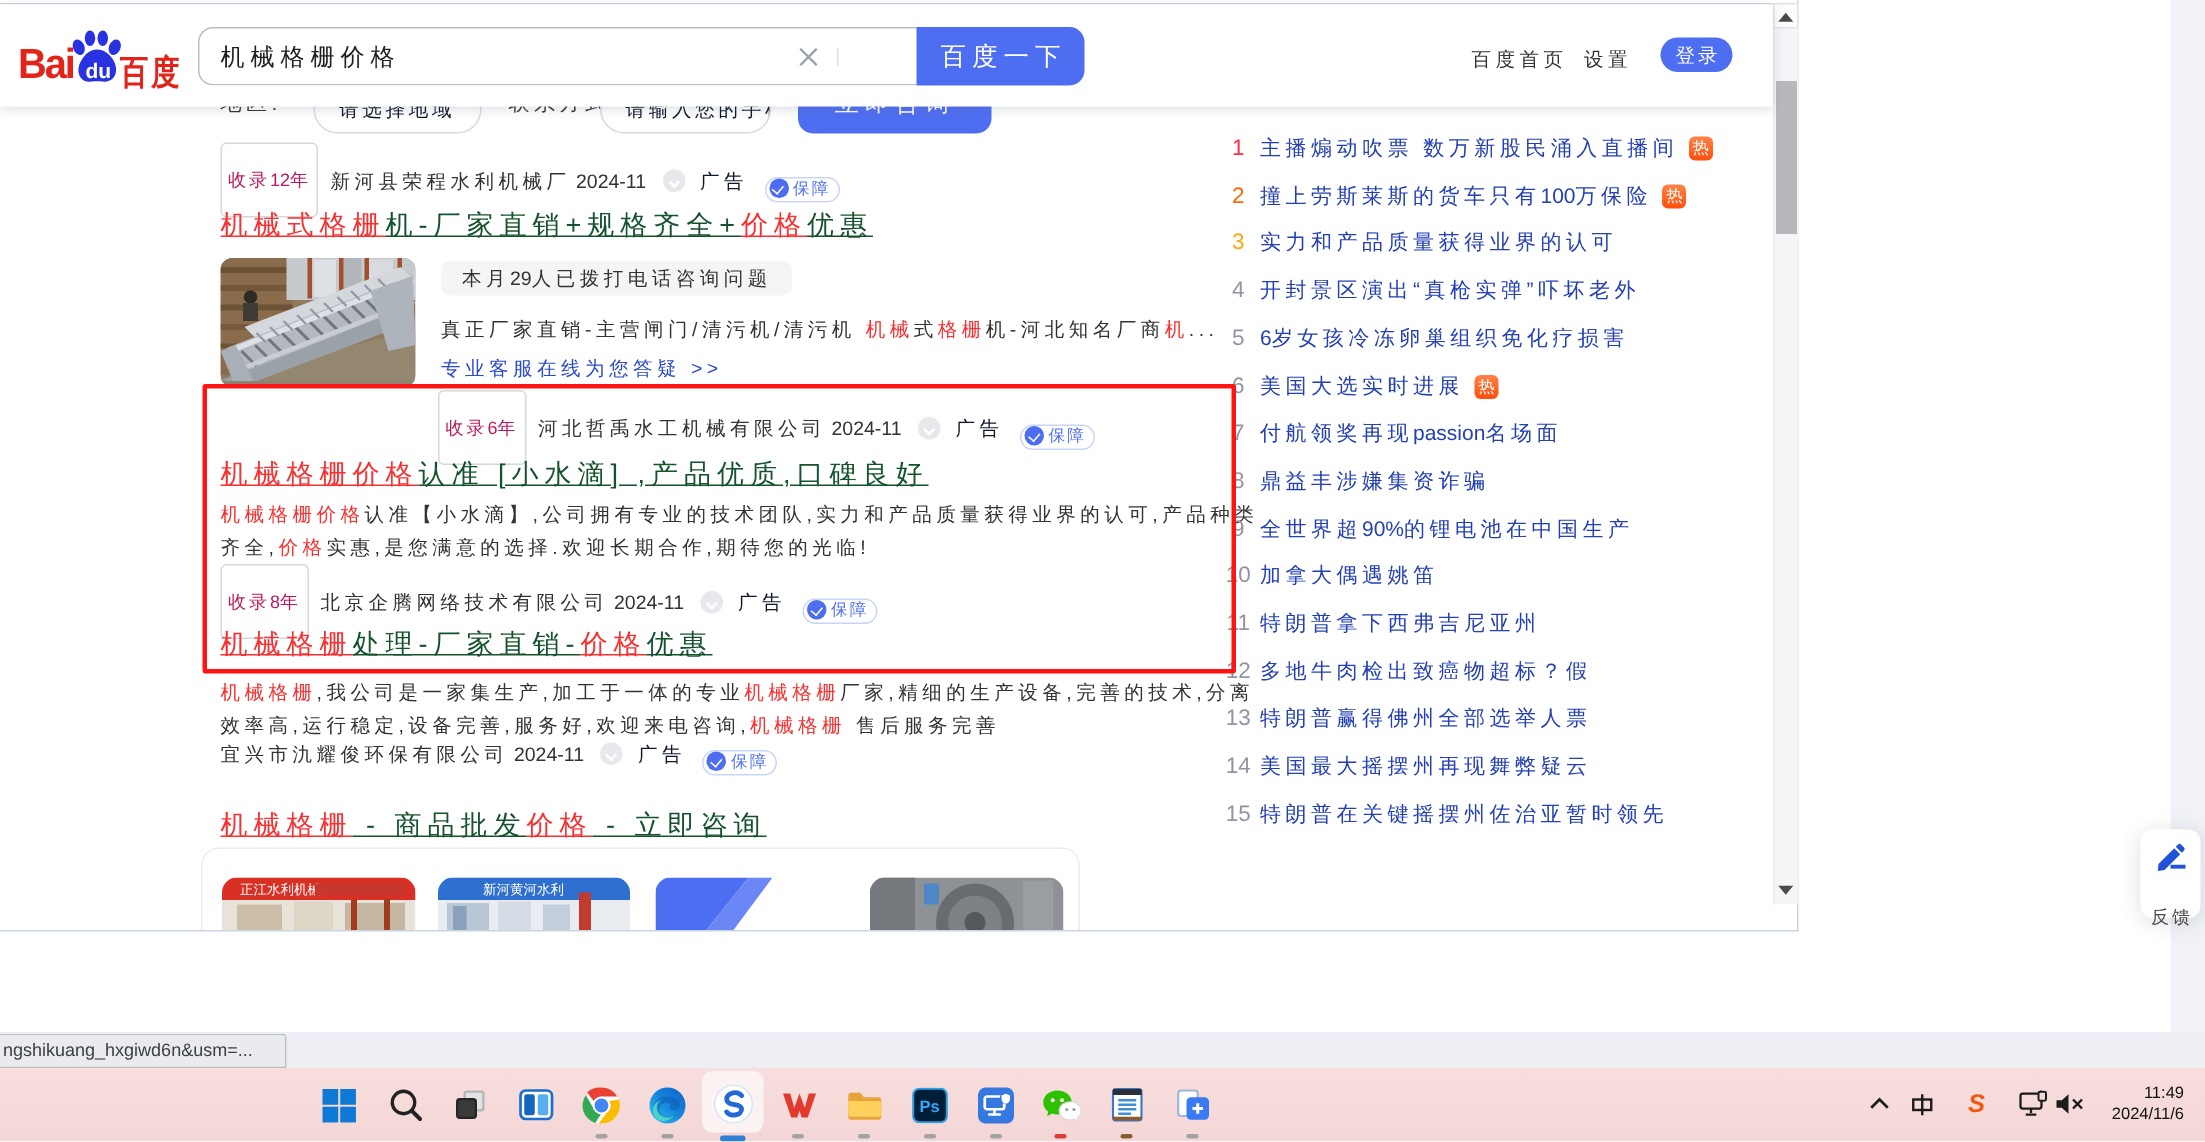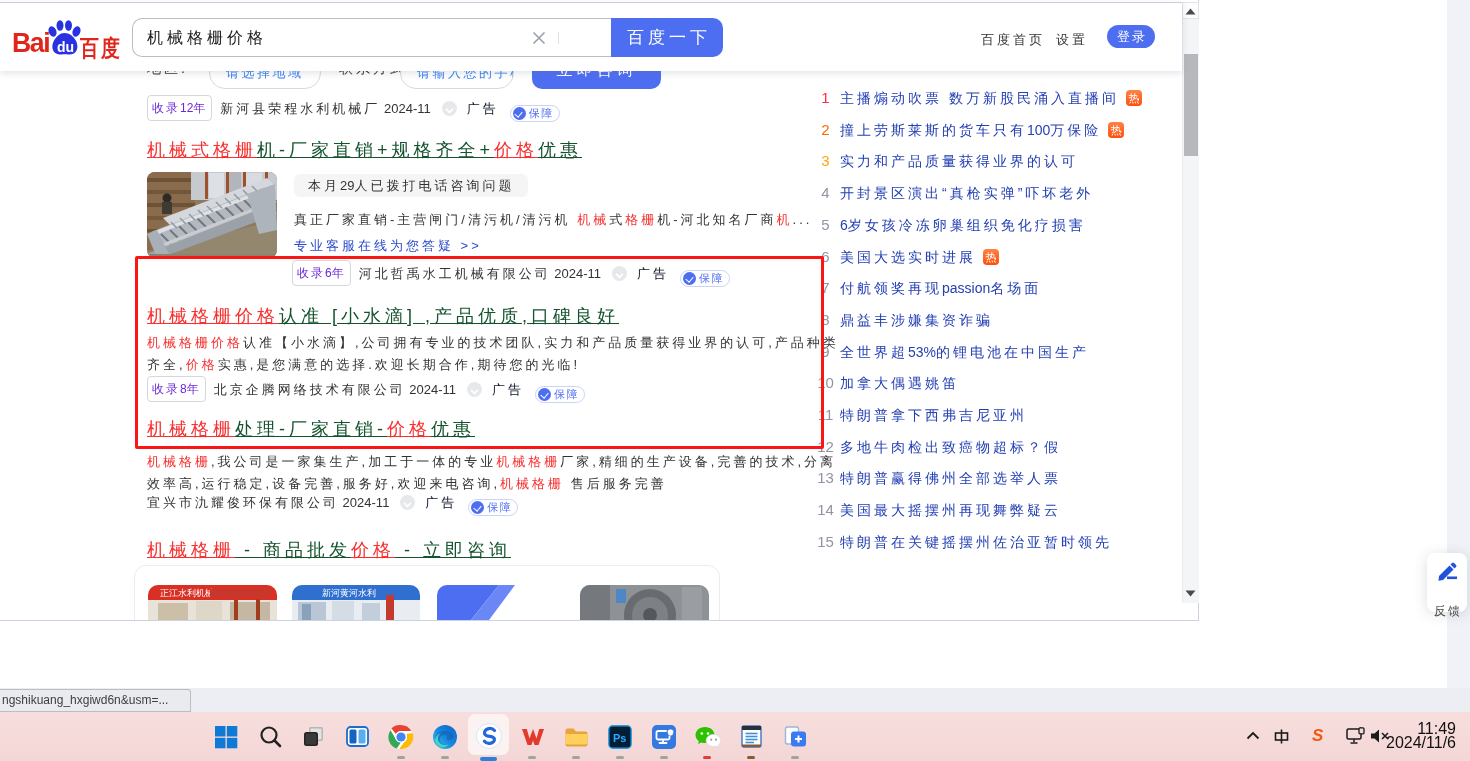--- a/index.html
+++ b/index.html
@@ -8,33 +8,33 @@
 #botstrip{left:0;top:688px;width:1470px;height:24px;background:#eceef3}
 #win{left:0;top:0;width:1447px;height:688px;background:#fff;border-radius:0 0 8px 8px}
 #page{left:0;top:0;width:1199px;height:621px;background:#fff;overflow:hidden;border-right:1px solid #ccd3e2;border-bottom:1px solid #ccd3e2}
 #topline{left:0;top:2px;width:1199px;height:1px;background:#cdd4e1}
 #header{left:0;top:3px;width:1182px;height:68px;background:#fff;z-index:20;box-shadow:0 2px 7px rgba(100,110,130,.2)}
 .r{color:#f73131}
 .b{color:#14532d}
 .title{position:absolute;font-size:18px;letter-spacing:4px;white-space:nowrap}
 .title a span{text-decoration:underline}
 .meta{position:absolute;font-size:13px;color:#333;white-space:nowrap;height:18px;line-height:18px;letter-spacing:3px}
-.tag{display:inline-block;border:1px solid #d5d7dd;border-radius:4px;color:#6d28d9;font-size:12px;line-height:16px;padding:4px 4px;margin-right:8px;vertical-align:1px;letter-spacing:2px}
+.tag{display:inline-block;border:1px solid #d5d7dd;border-radius:4px;color:#be185d;font-size:12px;line-height:16px;padding:16px 4px;margin-right:8px;vertical-align:1px;letter-spacing:2px}
 .gq{display:inline-block;width:15px;height:15px;border-radius:50%;background:#e7e8eb;margin:0 10px 0 11px;vertical-align:-3px;position:relative}
 .gq:after{content:"";position:absolute;left:4px;top:5px;width:5px;height:5px;border-right:2px solid #fff;border-bottom:2px solid #fff;transform:rotate(45deg) scale(.8)}
 .ad{color:#0f172a;margin-right:11px}
 .bao{display:inline-block;height:17px;line-height:15px;border:1px solid #c9d5f8;border-radius:9px;padding:0 5px 0 2px;font-size:11px;color:#4e6ef2;vertical-align:-4px;background:#fff;letter-spacing:1.5px}
 .bs{display:inline-block;width:13px;height:13px;background:#4e6ef2;border-radius:50%;margin-right:3px;vertical-align:-3px;position:relative}
 .bs:after{content:"";position:absolute;left:3.5px;top:3px;width:4px;height:6px;border-right:1.6px solid #fff;border-bottom:1.6px solid #fff;transform:rotate(40deg)}
 .desc{position:absolute;font-size:13px;color:#333;white-space:nowrap;letter-spacing:3px}
 .hi{position:absolute;font-size:14px;white-space:nowrap;height:18px;line-height:18px}
 .hn{display:inline-block;width:19px;text-align:center;margin-right:5px;font-size:15px;color:#9195a3}
 .ht{color:#2440b3;letter-spacing:3px}
 .hot{display:inline-block;width:16px;height:16px;line-height:16px;text-align:center;background:linear-gradient(180deg,#ff8345,#ff4e0d);color:#fff;font-size:11px;border-radius:4px;margin-left:7px;vertical-align:1px}
-.inp{position:absolute;height:32px;border:1px solid #d8dae0;border-radius:16px;background:#fff;font-size:13px;color:#3b82f6;line-height:30px;padding-left:16px;letter-spacing:2.5px;white-space:nowrap;overflow:hidden}
+.inp{position:absolute;height:32px;border:1px solid #d8dae0;border-radius:16px;background:#fff;font-size:13px;color:#0f172a;line-height:30px;padding-left:16px;letter-spacing:2.5px;white-space:nowrap;overflow:hidden}
 .lat{letter-spacing:0!important;font-style:normal}
 </style></head>
 <body>
 <div class="abs" id="rightstrip"></div>
 <div class="abs" id="botstrip"></div>
 <div class="abs" id="win"></div>
 <div class="abs" id="page">
 
 <div class="abs" style="left:147px;top:60px;font-size:14px;color:#333;letter-spacing:3px">地区:</div>
 <div class="inp" style="left:209px;top:57px;width:112px">请选择地域</div>
@@ -157,21 +157,21 @@
     </svg>
 
 <div class="hi" style="left:816px;top:89px"><span class="hn" style="color:#fe2d46">1</span><span class="ht">主播煽动吹票 数万新股民涌入直播间</span><span class="hot">热</span></div>
 <div class="hi" style="left:816px;top:121px"><span class="hn" style="color:#ff6600">2</span><span class="ht">撞上劳斯莱斯的货车只有<i class="lat">100</i>万保险</span><span class="hot">热</span></div>
 <div class="hi" style="left:816px;top:152px"><span class="hn" style="color:#ffa60e">3</span><span class="ht">实力和产品质量获得业界的认可</span></div>
 <div class="hi" style="left:816px;top:184px"><span class="hn">4</span><span class="ht">开封景区演出“真枪实弹”吓坏老外</span></div>
 <div class="hi" style="left:816px;top:216px"><span class="hn">5</span><span class="ht"><i class="lat">6</i>岁女孩冷冻卵巢组织免化疗损害</span></div>
 <div class="hi" style="left:816px;top:248px"><span class="hn">6</span><span class="ht">美国大选实时进展</span><span class="hot">热</span></div>
 <div class="hi" style="left:816px;top:279px"><span class="hn">7</span><span class="ht">付航领奖再现<i class="lat">passion</i>名场面</span></div>
 <div class="hi" style="left:816px;top:311px"><span class="hn">8</span><span class="ht">鼎益丰涉嫌集资诈骗</span></div>
-<div class="hi" style="left:816px;top:343px"><span class="hn">9</span><span class="ht">全世界超<i class="lat">53%</i>的锂电池在中国生产</span></div>
+<div class="hi" style="left:816px;top:343px"><span class="hn">9</span><span class="ht">全世界超<i class="lat">90%</i>的锂电池在中国生产</span></div>
 <div class="hi" style="left:816px;top:374px"><span class="hn">10</span><span class="ht">加拿大偶遇姚笛</span></div>
 <div class="hi" style="left:816px;top:406px"><span class="hn">11</span><span class="ht">特朗普拿下西弗吉尼亚州</span></div>
 <div class="hi" style="left:816px;top:438px"><span class="hn">12</span><span class="ht">多地牛肉检出致癌物超标？假</span></div>
 <div class="hi" style="left:816px;top:469px"><span class="hn">13</span><span class="ht">特朗普赢得佛州全部选举人票</span></div>
 <div class="hi" style="left:816px;top:501px"><span class="hn">14</span><span class="ht">美国最大摇摆州再现舞弊疑云</span></div>
 <div class="hi" style="left:816px;top:533px"><span class="hn">15</span><span class="ht">特朗普在关键摇摆州佐治亚暂时领先</span></div>
 
 <div class="abs" style="left:135px;top:256px;width:689px;height:193px;border:3.5px solid #fb1515;border-radius:2px;z-index:30"></div>
 <div class="abs" id="topline"></div>
 <div class="abs" id="header">
@@ -339,13 +339,13 @@
     <rect x="1" y="2" width="14" height="10" rx="1.5" fill="none" stroke="#1b1b1b" stroke-width="1.5"></rect>
     <line x1="8" y1="12" x2="8" y2="15" stroke="#1b1b1b" stroke-width="1.5"></line>
     <line x1="4.5" y1="16" x2="11.5" y2="16" stroke="#1b1b1b" stroke-width="1.5"></line>
     <rect x="13" y="0.8" width="5" height="6" rx="1" fill="#f3d7d6" stroke="#1b1b1b" stroke-width="1.3"></rect>
     <line x1="14.5" y1="0.8" x2="14.5" y2="-1" stroke="#1b1b1b" stroke-width="1.2"></line>
   </svg>
 <svg class="abs" style="left:1370px;top:728px" width="20" height="16" viewBox="0 0 20 16">
     <polygon points="1,5.5 4.5,5.5 9,1.5 9,14.5 4.5,10.5 1,10.5" fill="#1b1b1b"></polygon>
     <path d="M12 5 L18 11 M18 5 L12 11" stroke="#1b1b1b" stroke-width="1.6"></path>
   </svg>
-<div class="abs" style="left:1386px;top:722px;width:70px;text-align:right;font-size:16px;color:#111;line-height:14px">11:49<br>2024/11/6</div>
+<div class="abs" style="left:1386px;top:722px;width:70px;text-align:right;font-size:11px;color:#111;line-height:14px">11:49<br>2024/11/6</div>
 
 </body></html>

